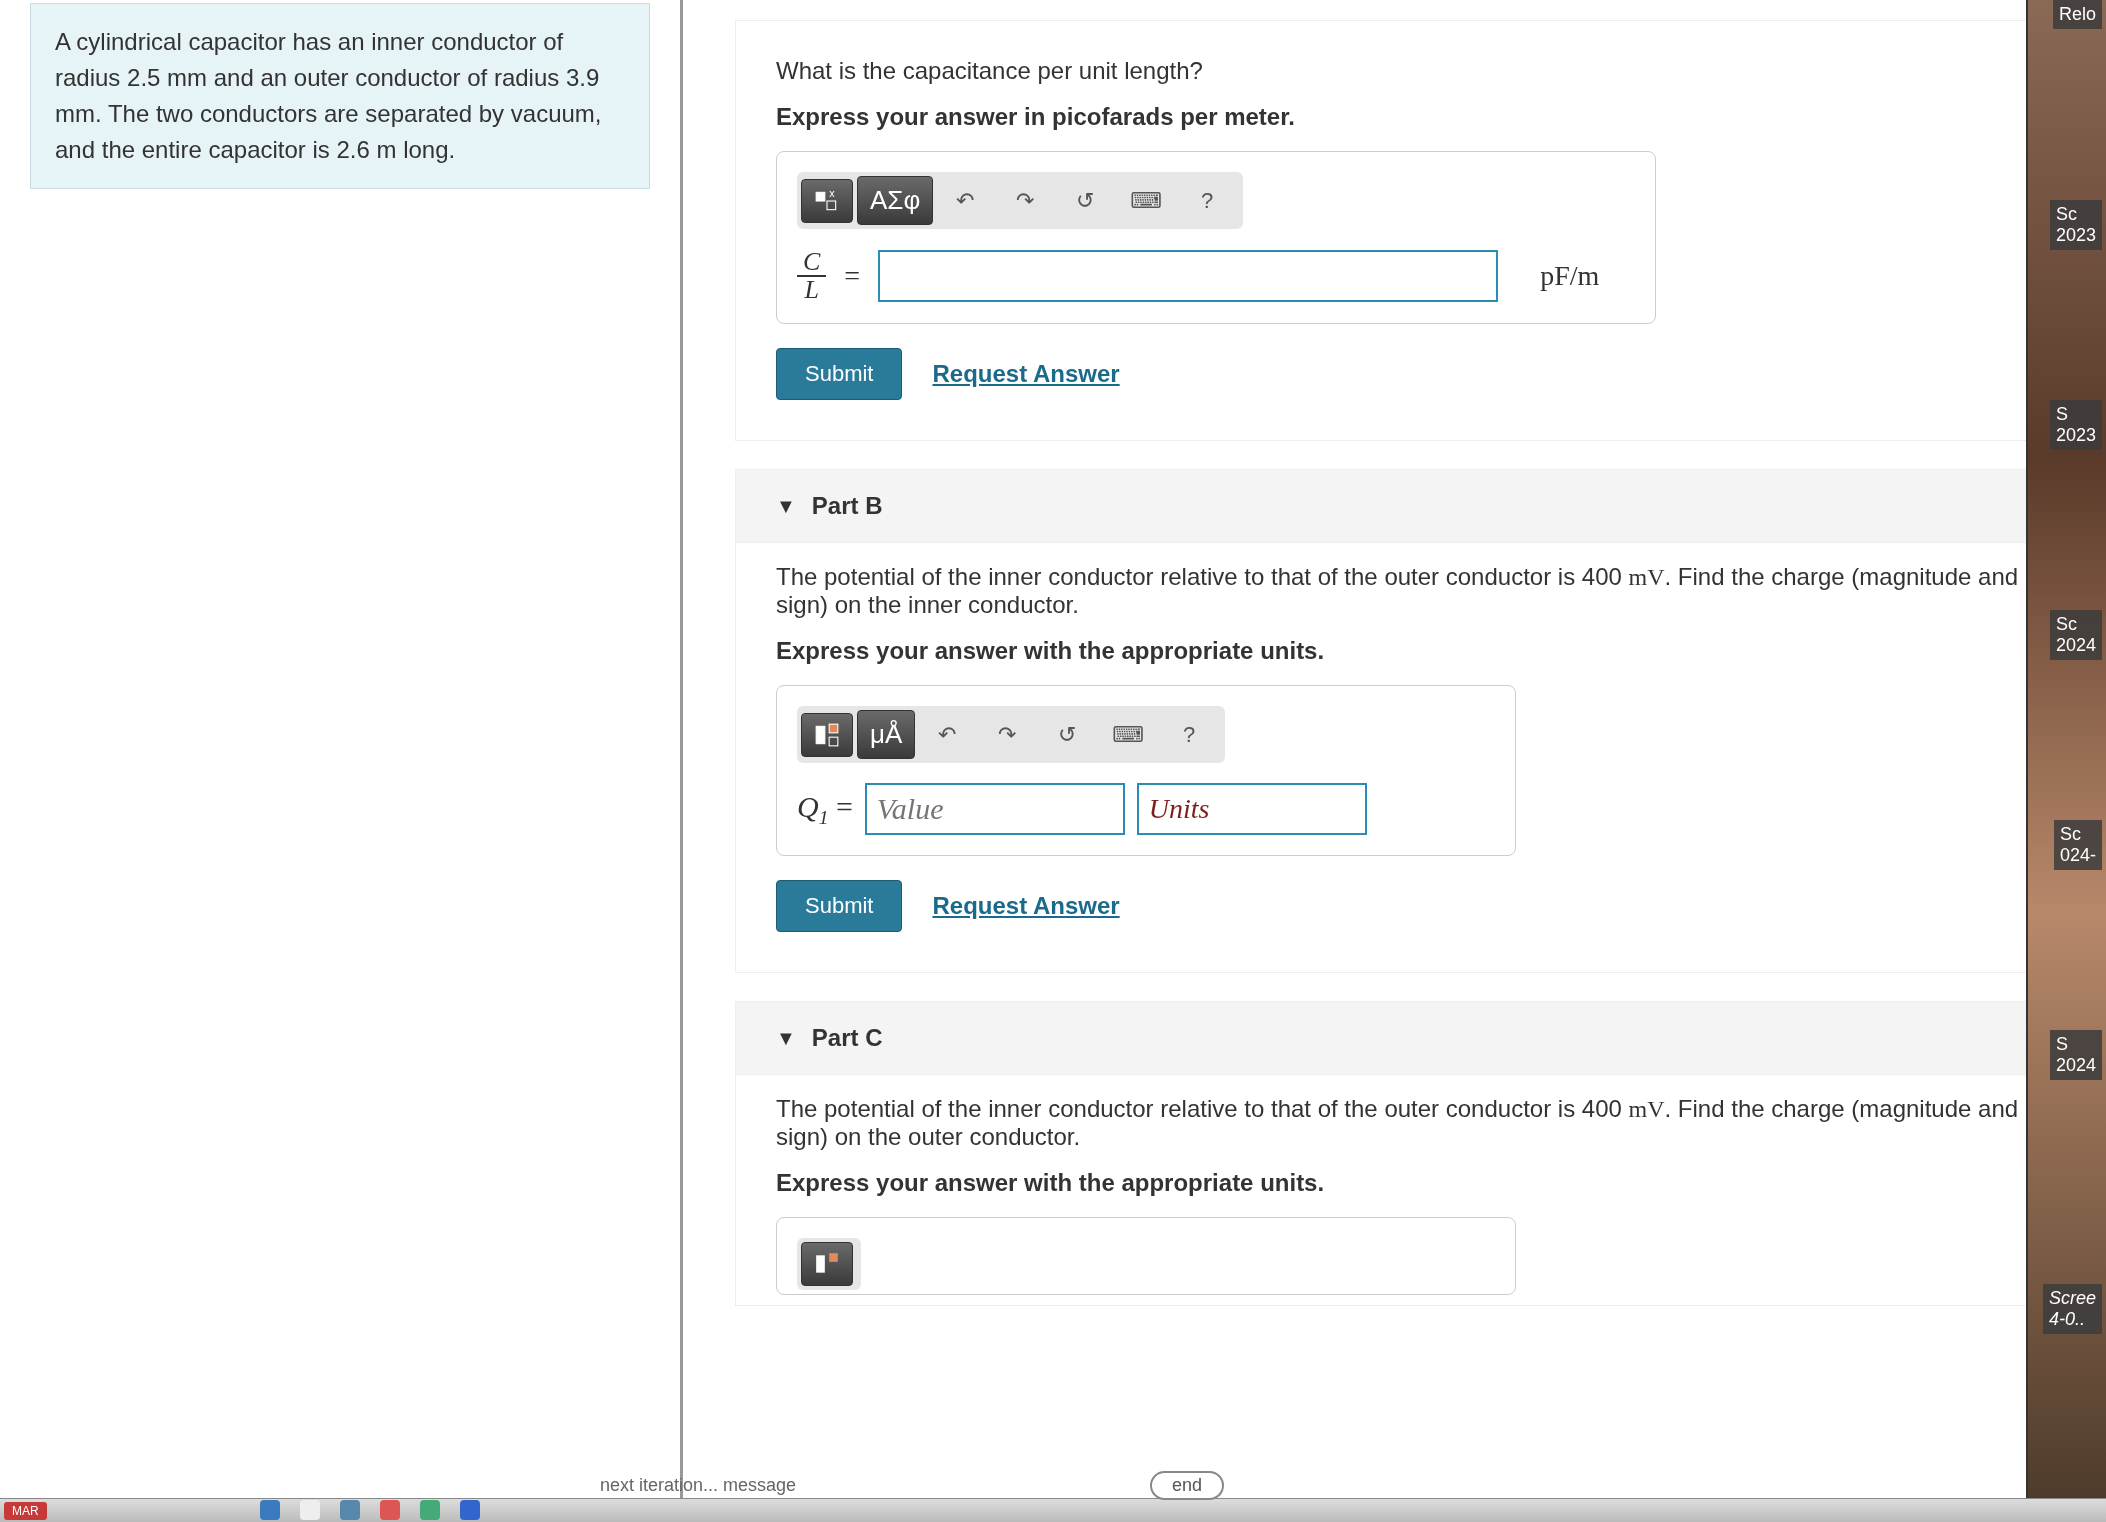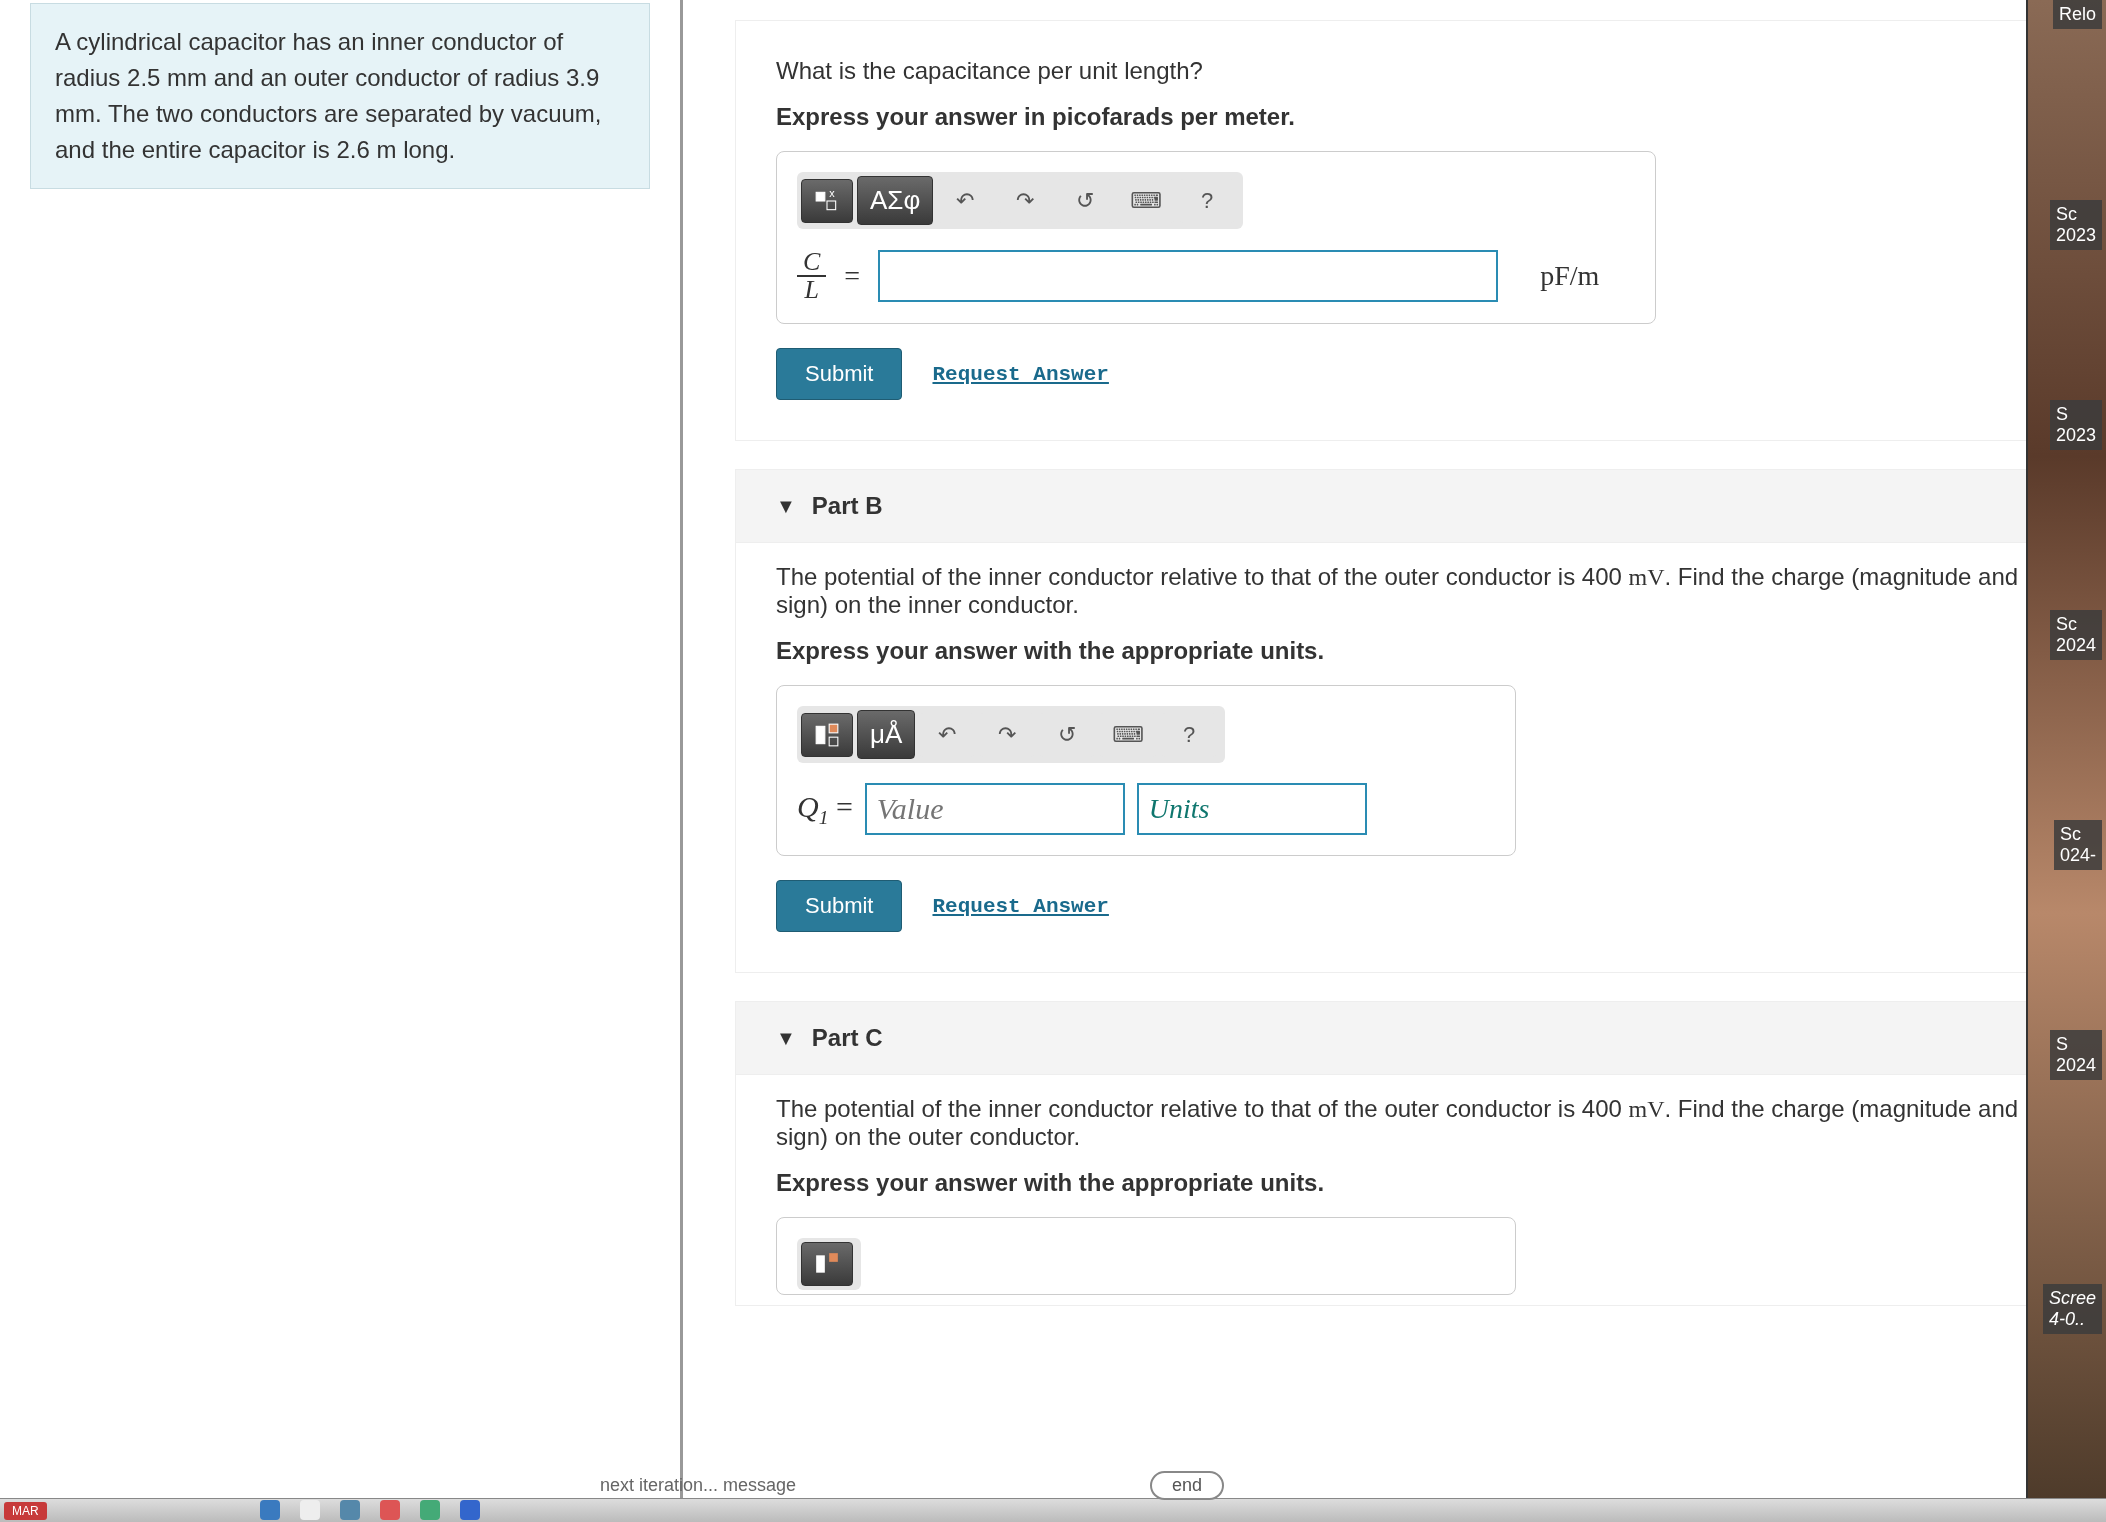--- a/index.html
+++ b/index.html
@@ -137,21 +137,21 @@
 }
 .answer-input.short { width: 260px; }
 .units-input {
   border: 2px solid #2a8cb3;
   height: 52px;
   width: 230px;
   font-size: 28px;
   font-style: italic;
   font-family: "Times New Roman", serif;
   padding: 0 10px;
-  color: #0f766e;
+  color: #7f1d1d;
   display: flex;
   align-items: center;
 }
 .unit-label {
   font-family: "Times New Roman", serif;
   font-size: 28px;
   margin-left: 30px;
 }
 .button-row {
   margin-top: 24px;
@@ -163,25 +163,24 @@
   background: #2a7a99;
   border: 1px solid #1f5c73;
   color: #fff;
   font-size: 22px;
   padding: 12px 28px;
   border-radius: 4px;
   cursor: pointer;
 }
 .request-link {
   color: #1a6a8c;
-  font-size: 21px;
+  font-size: 24px;
   font-weight: bold;
   text-decoration: underline;
   cursor: pointer;
-  font-family: Liberation Mono, monospace;
 }
 .part-header {
   background: #f4f4f4;
   padding: 22px 40px;
   border: 1px solid #eee;
   display: flex;
   align-items: center;
   gap: 16px;
   margin-top: 28px;
 }

